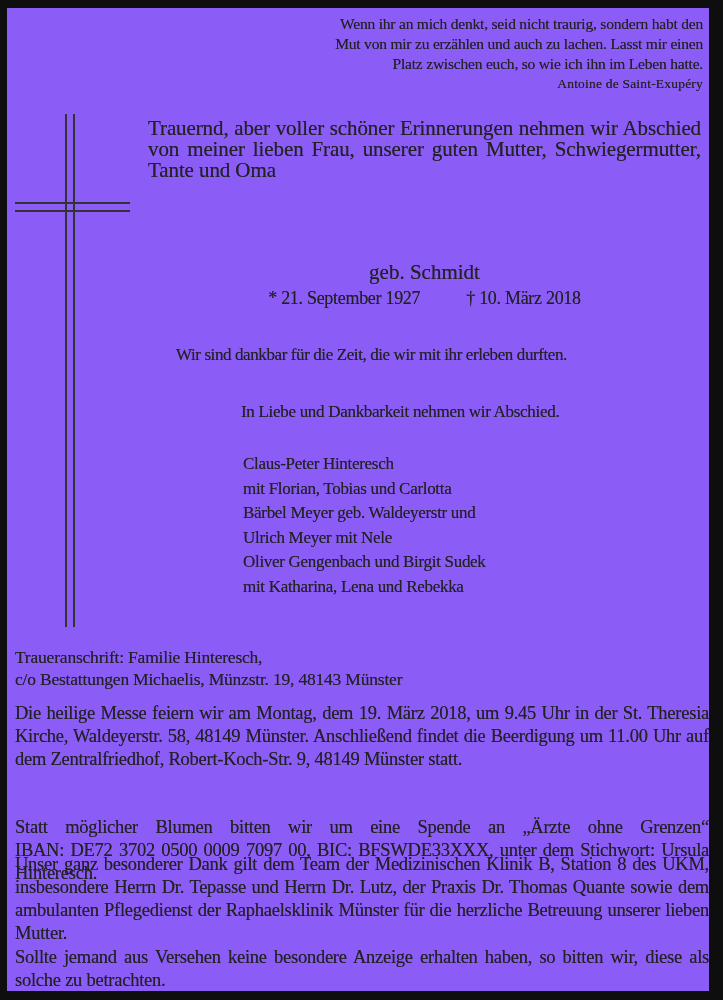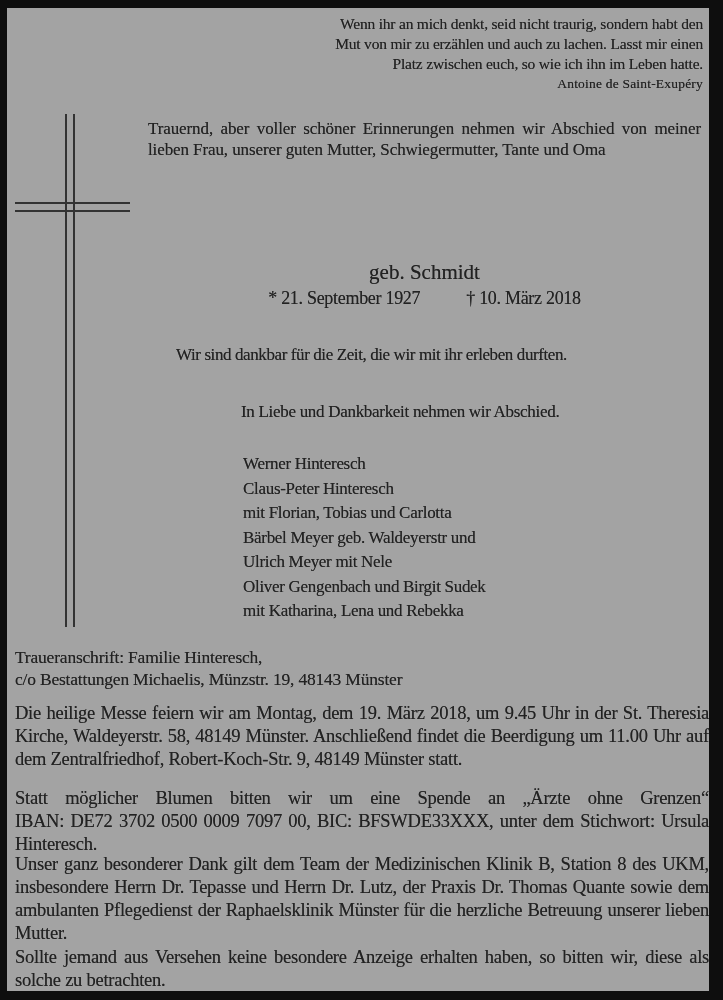--- a/index.html
+++ b/index.html
@@ -12,21 +12,21 @@
   }
   .frame {
     position: relative;
     width: 723px; height: 1000px;
     background: #0e0e0e;
   }
   .page {
     position: absolute;
     left: 7px; top: 8px;
     width: 702px; height: 983px;
-    background: #a3a3a3;
+    background: #8b5cf6;
     text-shadow: 0 0 0.5px rgba(20,20,20,0.55);
   }
 
   
   .quote {
     position: absolute;
     top: 6px; right: 6px;
     width: 440px;
     text-align: right;
     font-size: 15.5px;
@@ -51,21 +51,21 @@
     left: 8px; top: 194px;
     width: 115px; height: 10px;
     border-top: 2px solid #333333;
     border-bottom: 2px solid #333333;
   }
 
   .intro {
     position: absolute;
     left: 141px; top: 110px;
     width: 553px;
-    font-size: 17px;
+    font-size: 21px;
     line-height: 21px;
     text-align: justify;
     letter-spacing: -0.1px;
   }
 
   .name {
     position: absolute;
     left: 141px; top: 203px;
     width: 553px;
     text-align: center;
@@ -128,21 +128,21 @@
   .para {
     position: absolute;
     left: 8px;
     width: 694px;
     font-size: 18.5px;
     line-height: 23px;
     text-align: justify;
     letter-spacing: -0.25px;
   }
   .p-service   { top: 694px; }
-  .p-donation  { top: 779px; }
+  .p-donation  { top: 808px; }
   .p-gratitude { top: 845px; }
   .p-notice    { top: 938px; }
   .force-justify {
     text-align: justify;
     text-align-last: justify;
     display: block;
   }
 </style>
 </head>
 <body>
@@ -166,23 +166,20 @@
 
     <div class="maiden">geb. Schmidt</div>
     <div class="dates">
       <span>* 21. September 1927</span><span class="dates-gap"></span><span>† 10. März 2018</span>
     </div>
 
     <div class="thanks-line">Wir sind dankbar für die Zeit, die wir mit ihr erleben durften.</div>
     <div class="farewell-line">In Liebe und Dankbarkeit nehmen wir Abschied.</div>
 
     <div class="mourners">
-      <div class="mourner-group">
-        <div class="mourner-line">Werner Hinteresch</div>
-      </div>
       <div class="mourner-group">
         <div class="mourner-line">Claus-Peter Hinteresch</div>
         <div class="mourner-line">mit Florian, Tobias und Carlotta</div>
       </div>
       <div class="mourner-group">
         <div class="mourner-line">Bärbel Meyer geb. Waldeyerstr und</div>
         <div class="mourner-line">Ulrich Meyer mit Nele</div>
       </div>
       <div class="mourner-group">
         <div class="mourner-line">Oliver Gengenbach und Birgit Sudek</div>

